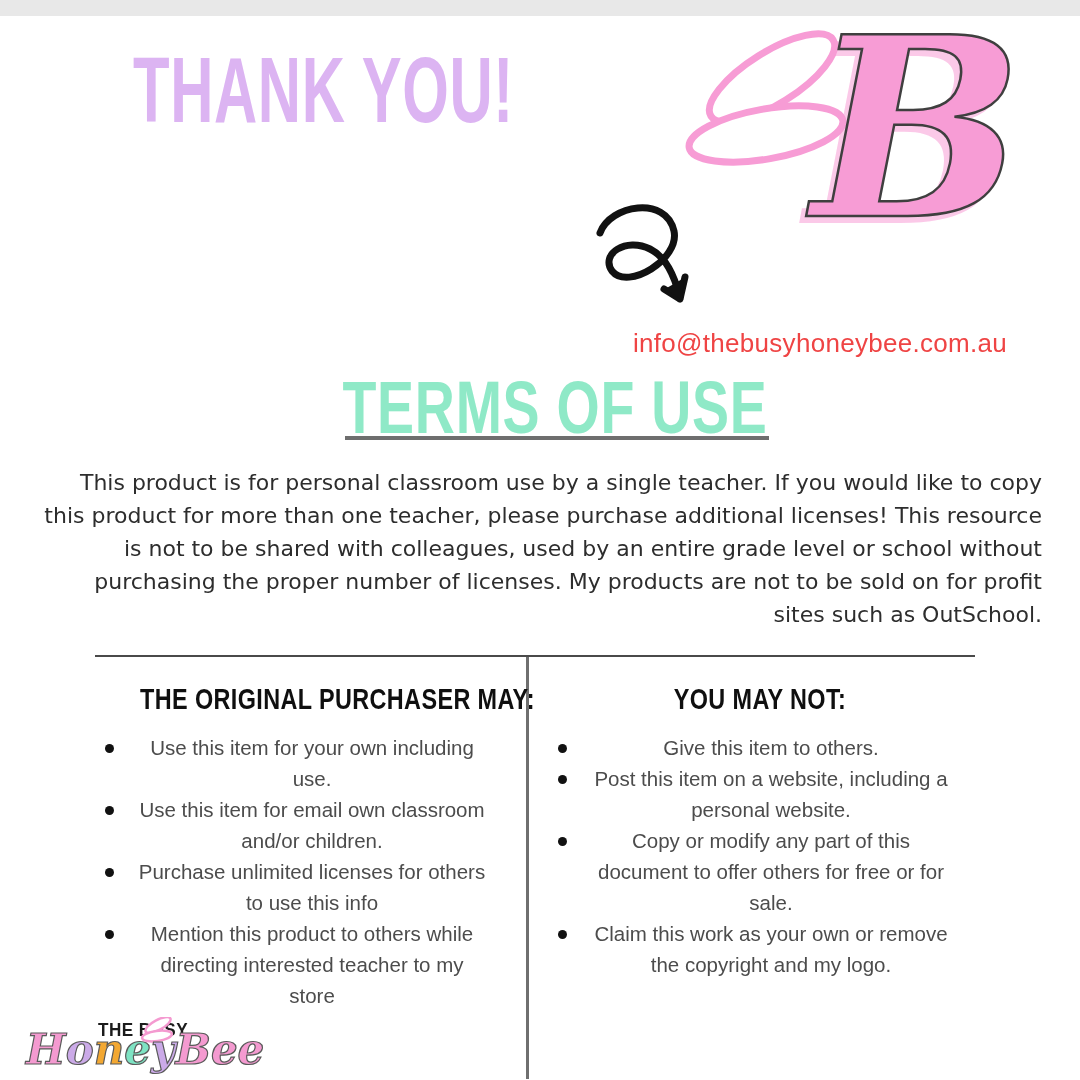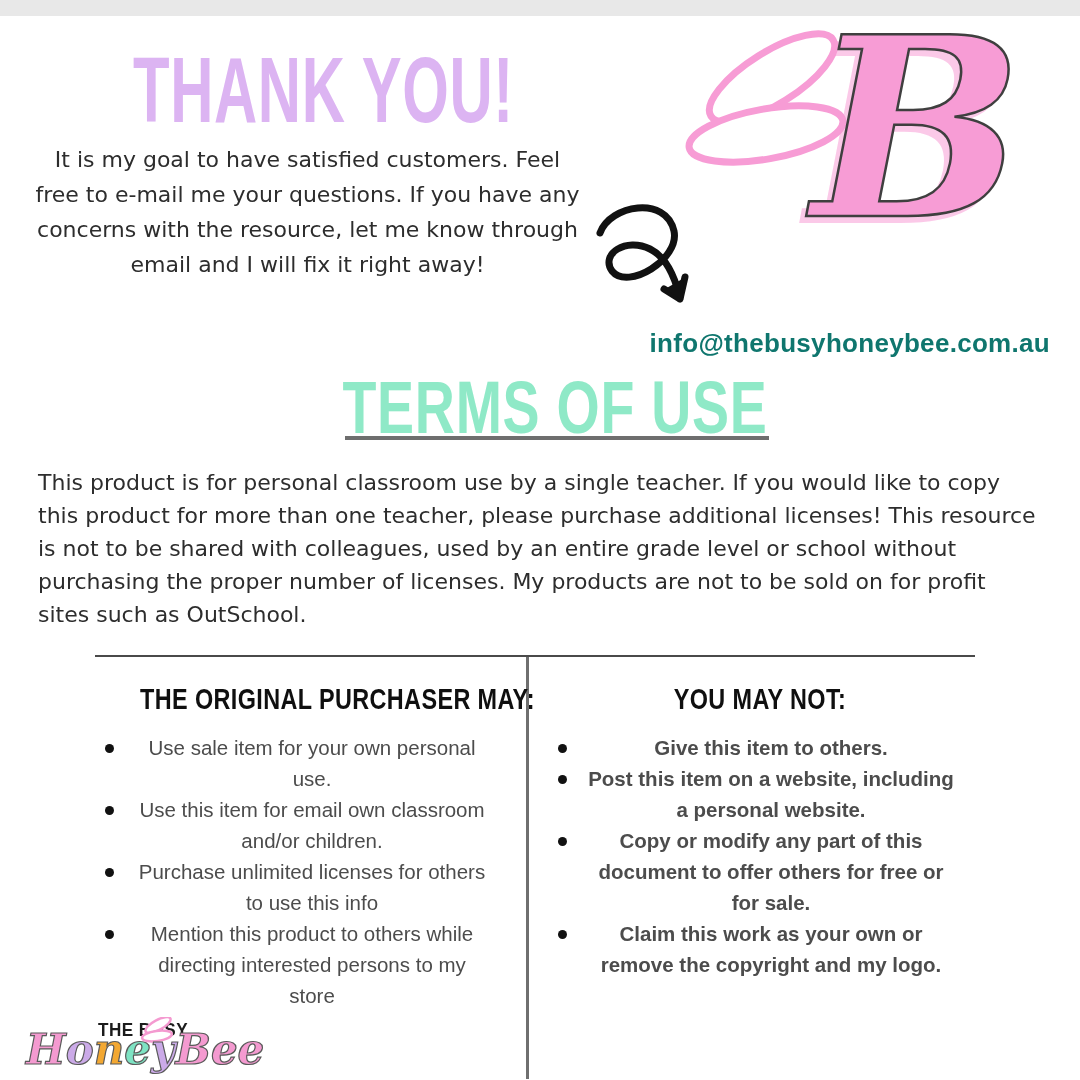--- a/index.html
+++ b/index.html
@@ -25,52 +25,52 @@
   .blogo svg{position:absolute;left:0;top:0;}
   .blogo .bletter{
     position:absolute;left:132px;top:-38px;
     font-family:"DejaVu Serif",serif;font-style:italic;font-weight:bold;
     font-size:250px;line-height:300px;
     -webkit-text-stroke:2.5px #3f3f3f;
     text-shadow:-7px 7px 0 rgba(247,156,213,.55);
   }
   
   .email{
-    position:absolute;left:590px;top:312px;width:460px;text-align:right;
-    font-weight:bold;font-size:26px;color:#0f766e;letter-spacing:.3px;
+    position:absolute;left:590px;top:312px;width:460px;text-align:center;
+    font-weight:normal;font-size:26px;color:#ef4444;letter-spacing:.3px;
   }
   
   .terms-title{
     position:absolute;left:255px;top:348px;width:600px;text-align:center;
     font-weight:bold;font-size:75px;letter-spacing:1px;
     transform:scaleX(.74);transform-origin:center;white-space:nowrap;
   }
   .terms-underline{position:absolute;left:345px;top:420px;width:424px;height:4px;background:#6e6e6e;}
   
   .terms-body{
-    position:absolute;left:38px;top:450px;width:1004px;text-align:left;
+    position:absolute;left:38px;top:450px;width:1004px;text-align:right;
     font-family:"DejaVu Sans",sans-serif;font-size:22px;line-height:33px;color:#2d2d2d;
   }
   
   .hline{position:absolute;left:95px;top:639px;width:880px;height:2px;background:#4a4a4a;}
   .vline{position:absolute;left:526px;top:641px;width:3px;height:422px;background:#6f6f6f;}
   
   .col-heading{
     position:absolute;top:666px;text-align:center;font-weight:bold;font-size:30px;
     letter-spacing:.5px;color:#0f0f0f;transform:scaleX(.78);transform-origin:center;
     white-space:nowrap;
   }
   .col-heading.left{left:95px;width:410px;}
   .col-heading.right{left:545px;width:430px;}
   .bullet-list{
     position:absolute;top:716px;margin:0;padding:0;list-style:none;
     font-family:"Liberation Sans",sans-serif;font-size:20.5px;line-height:31px;color:#4c4c4c;
   }
   .bullet-list.left{left:95px;width:412px;}
-  .bullet-list.right{left:548px;width:424px;font-weight:bold;}
+  .bullet-list.right{left:548px;width:424px;}
   .bullet-list li{position:relative;text-align:center;padding:0 18px 0 40px;}
   .bullet-list li::before{
     content:"";position:absolute;left:10px;top:12px;width:9px;height:9px;border-radius:50%;background:#111;
   }
   
   .footer-logo{position:absolute;left:22px;top:995px;width:240px;height:85px;}
   .footer-top{
     position:absolute;left:76px;top:8px;font-weight:bold;font-size:19px;color:#1b1b1b;
     letter-spacing:.5px;transform:scaleX(.9);transform-origin:left;white-space:nowrap;
   }
@@ -81,21 +81,20 @@
   .footer-script span{-webkit-text-stroke:1.2px #5a5a5a;}
   .footer-wings{position:absolute;left:118px;top:6px;width:46px;height:30px;}
 </style>
 </head>
 <body>
 
 <div class="canvas">
 
   <div class="thank-you" style="color: rgb(220, 180, 242);">THANK YOU!</div>
 
-  <div class="intro">It is my goal to have satisfied customers. Feel free to e-mail me your questions. If you have any concerns with the resource, let me know through email and I will fix it right away!</div>
 
   <div class="curly-arrow">
     <svg width="102" height="122" viewBox="0 0 102 122" fill="none">
       <path d="M8 34 C 18 6, 74 -4, 82 32 C 88 60, 36 92, 20 72 C 8 55, 34 38, 58 50 C 74 58, 82 76, 88 98" stroke="#111" stroke-width="7" stroke-linecap="round" fill="none"></path>
       <path d="M88 100 L 72 90 M88 100 L 93 78" stroke="#111" stroke-width="7" stroke-linecap="round" fill="none"></path>
       <path d="M73 90 L 90 101 L 92 79 Z" fill="#111"></path>
     </svg>
   </div>
 
   <div class="blogo">
@@ -113,24 +112,24 @@
   <div class="terms-title" style="color: rgb(143, 233, 199);">TERMS OF USE</div>
   <div class="terms-underline"></div>
 
   <div class="terms-body">This product is for personal classroom use by a single teacher. If you would like to copy this product for more than one teacher, please purchase additional licenses! This resource is not to be shared with colleagues, used by an entire grade level or school without purchasing the proper number of licenses. My products are not to be sold on for profit sites such as OutSchool.</div>
 
   <div class="hline"></div>
   <div class="vline"></div>
 
   <div class="col-heading left">THE ORIGINAL PURCHASER MAY:</div>
   <ul class="bullet-list left">
-    <li>Use sale item for your own personal use.</li>
+    <li>Use this item for your own including use.</li>
     <li>Use this item for email own classroom and/or children.</li>
     <li>Purchase unlimited licenses for others to use this info</li>
-    <li>Mention this product to others while directing interested persons to my store</li>
+    <li>Mention this product to others while directing interested teacher to my store</li>
   </ul>
 
   <div class="col-heading right">YOU MAY NOT:</div>
   <ul class="bullet-list right">
     <li>Give this item to others.</li>
     <li>Post this item on a website, including a personal website.</li>
     <li>Copy or modify any part of this document to offer others for free or for sale.</li>
     <li>Claim this work as your own or remove the copyright and my logo.</li>
   </ul>
 

